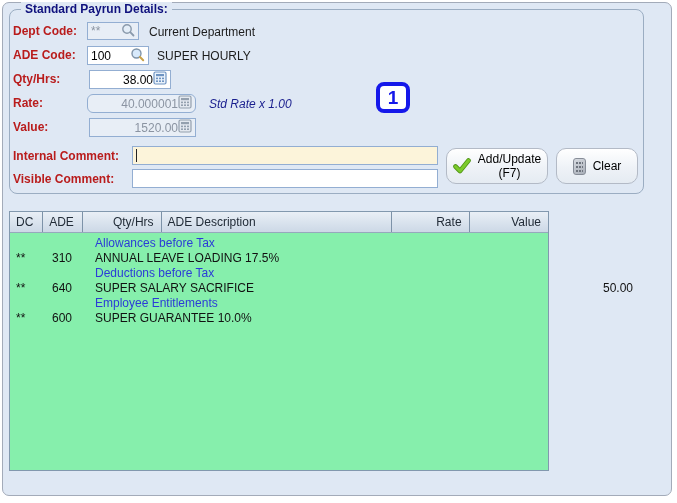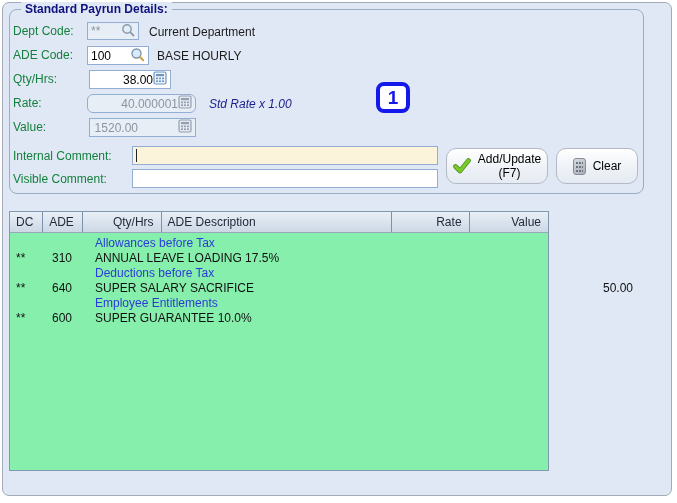--- a/index.html
+++ b/index.html
@@ -10,21 +10,21 @@
     background:#dfe8f4; border:1px solid #a3abb9; border-radius:7px;
   }
   .groupbox {
     position:absolute; left:6px; top:6px; width:635px; height:185px;
     border:1px solid #9badc2; border-radius:8px;
   }
   .groupbox-title {
     position:absolute; left:18px; top:-1px; padding:0 4px;
     background:#dfe8f4; color:#10127e; font-weight:bold; line-height:14px;
   }
-  .flabel { position:absolute; left:10px; font-weight:normal; color:#15803d; line-height:15px; white-space:nowrap; }
+  .flabel { position:absolute; left:10px; font-weight:bold; color:#b91c1c; line-height:15px; white-space:nowrap; }
   .field {
     position:absolute; display:flex; align-items:center;
     border:1px solid #93aed2; background:#ffffff; padding:0 3px;
     font-size:12px; color:#000;
   }
   .field.disabled { background:#e8eef6; color:#8b94a2; }
   .field .val { flex:1; white-space:nowrap; }
   .field .val.right { text-align:right; }
   .side-text { position:absolute; line-height:15px; color:#1c1c1c; white-space:nowrap; }
   .note-text { position:absolute; line-height:15px; color:#1a1f8e; font-style:italic; white-space:nowrap; }
@@ -106,21 +106,21 @@
   <div class="flabel" style="top:45px;">ADE Code:</div>
   <div class="field" style="left:84px; top:43px; width:62px; height:19px;">
     <span class="val">100</span>
     <span class="icon">
       <svg width="15" height="15" viewBox="0 0 15 15">
           <circle cx="6.5" cy="6.5" r="4.5" fill="#d8eafc" stroke="#7f93a8" stroke-width="1.4"></circle>
           <line x1="10" y1="10" x2="13.2" y2="13.2" stroke="#c9a24a" stroke-width="2" stroke-linecap="round"></line>
         </svg>
     </span>
   </div>
-  <div class="side-text" style="left:154px; top:46px;">BASE HOURLY</div>
+  <div class="side-text" style="left:154px; top:46px;">SUPER HOURLY</div>
 
   <div class="flabel" style="top:69px;">Qty/Hrs:</div>
   <div class="field" style="left:86px; top:67px; width:82px; height:19px;">
     <span class="val right">38.00</span>
     <span class="icon">
       <svg width="14" height="14" viewBox="0 0 14 14">
           <rect x="1" y="1" width="12" height="12" rx="1.5" fill="#eaf2fb" stroke="#6f94c2" stroke-width="1.2"></rect>
           <rect x="3" y="3" width="8" height="2.2" fill="#6f94c2"></rect>
           <g fill="#6f94c2">
             <rect x="3" y="6.6" width="2" height="1.6"></rect>
@@ -148,21 +148,21 @@
             <rect x="3" y="9.4" width="2" height="1.6"></rect>
             <rect x="6" y="9.4" width="2" height="1.6"></rect>
             <rect x="9" y="9.4" width="2" height="1.6"></rect>
           </g>
         </svg>
     </span>
   </div>
   <div class="note-text" style="left:206px; top:94px;">Std Rate x 1.00</div>
 
   <div class="flabel" style="top:117px;">Value:</div>
-  <div class="field disabled" style="left:86px; top:115px; width:107px; height:19px;gap:40px;">
+  <div class="field disabled" style="left:86px; top:115px; width:107px; height:19px;">
     <span class="val right">1520.00</span>
     <span class="icon">
       <svg width="14" height="14" viewBox="0 0 14 14">
           <rect x="1" y="1" width="12" height="12" rx="1.5" fill="#e3e8ef" stroke="#94a0ae" stroke-width="1.2"></rect>
           <rect x="3" y="3" width="8" height="2.2" fill="#94a0ae"></rect>
           <g fill="#94a0ae">
             <rect x="3" y="6.6" width="2" height="1.6"></rect>
             <rect x="6" y="6.6" width="2" height="1.6"></rect>
             <rect x="9" y="6.6" width="2" height="1.6"></rect>
             <rect x="3" y="9.4" width="2" height="1.6"></rect>

